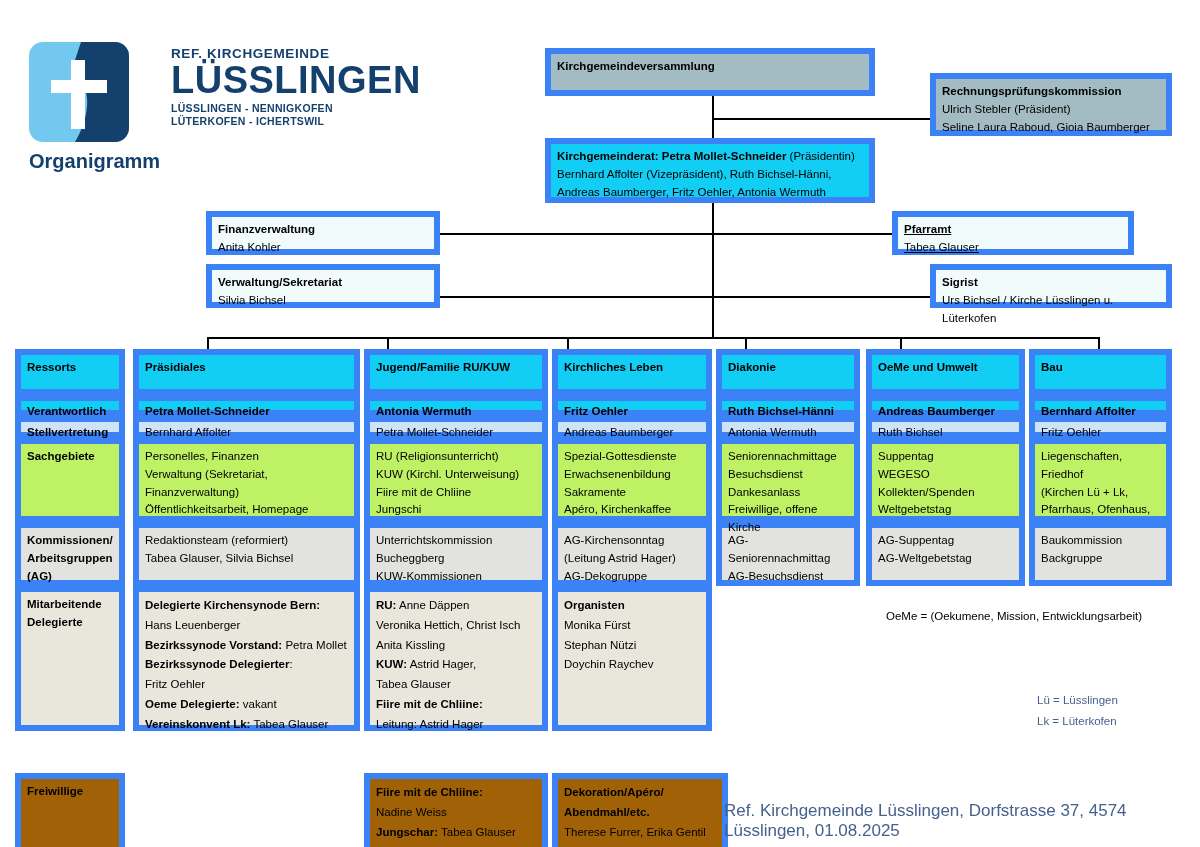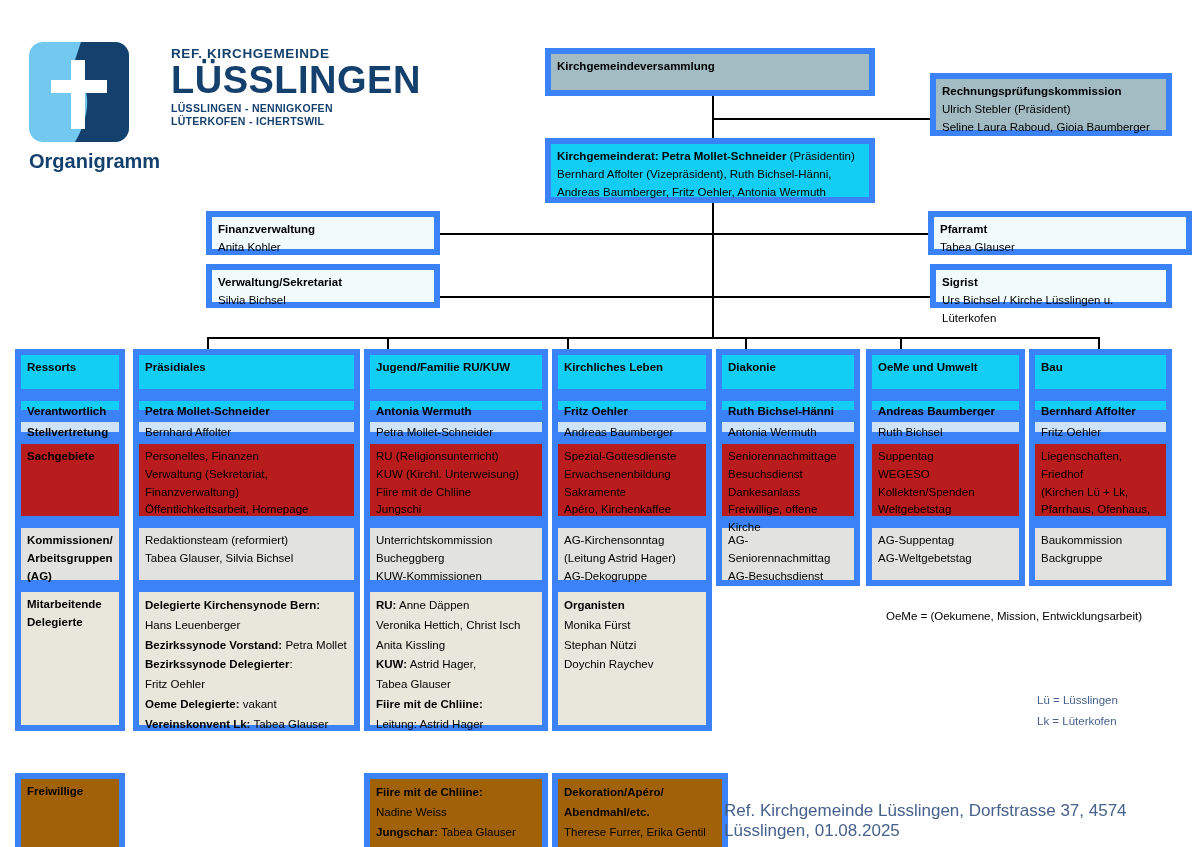--- a/index.html
+++ b/index.html
@@ -22,21 +22,21 @@
   .lt2{font-size:38px;font-weight:bold;letter-spacing:.5px;line-height:.95;color:#14406e;margin-top:1px;}
   .lt3{font-size:10.5px;font-weight:bold;letter-spacing:.3px;color:#14406e;line-height:1.25;margin-top:4px;}
   .organigramm{position:absolute;left:29px;top:150px;font-size:20px;font-weight:bold;color:#14406e;}
 
   
   .box{position:absolute;border:6px solid #3b82f6;box-sizing:border-box;padding:4px 6px;line-height:1.55;}
   .b-grey{background:#a3bcc4;}
   .b-cyan{background:#12cdf4;}
   .b-lightcyan{background:#cfe3f7;}
   .b-white{background:#f2fbfb;}
-  .b-steel{background:#b91c1c;}
+  .b-steel{background:#bef264;}
   .b-grey2{background:#e2e2e0;}
   .b-beige{background:#e9e7dc;}
   .b-plain{background:#a16207;margin-top:40px;}
   .bold{font-weight:bold;}
   .ttl{font-weight:bold;}
   .ln{display:block;}
 
   
   .line{position:absolute;background:#000;}
   .vl{width:2px;}
@@ -109,21 +109,21 @@
   </div>
 
   <div class="box b-white" style="left:206px;top:211px;width:234px;height:44px;">
     <span class="ttl ln">Finanzverwaltung</span>
     <span class="ln">Anita Kohler</span>
   </div>
   <div class="box b-white" style="left:206px;top:264px;width:234px;height:44px;">
     <span class="ttl ln">Verwaltung/Sekretariat</span>
     <span class="ln">Silvia Bichsel</span>
   </div>
-  <div class="box b-white" style="left:928px;top:211px;width:264px;height:44px;">
+  <div class="box b-white" style="left:892px;top:211px;width:242px;height:44px;text-decoration:underline;">
     <span class="ttl ln">Pfarramt</span>
     <span class="ln">Tabea Glauser</span>
   </div>
   <div class="box b-white" style="left:930px;top:264px;width:242px;height:44px;">
     <span class="ttl ln">Sigrist</span>
     <span class="ln">Urs Bichsel / Kirche Lüsslingen u. Lüterkofen</span>
   </div>
 
   <div class="box b-cyan" style="left:15px;top:349px;width:110px;height:46px;">
     <span class="ttl">Ressorts</span>

